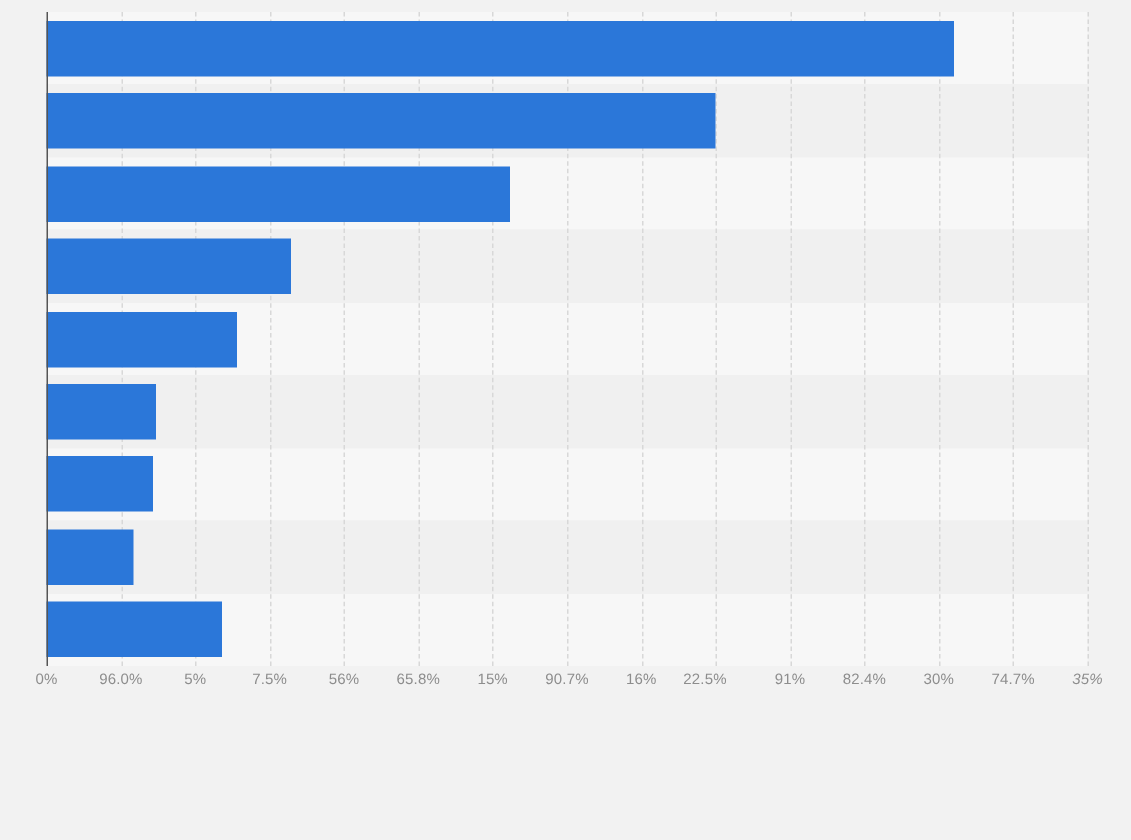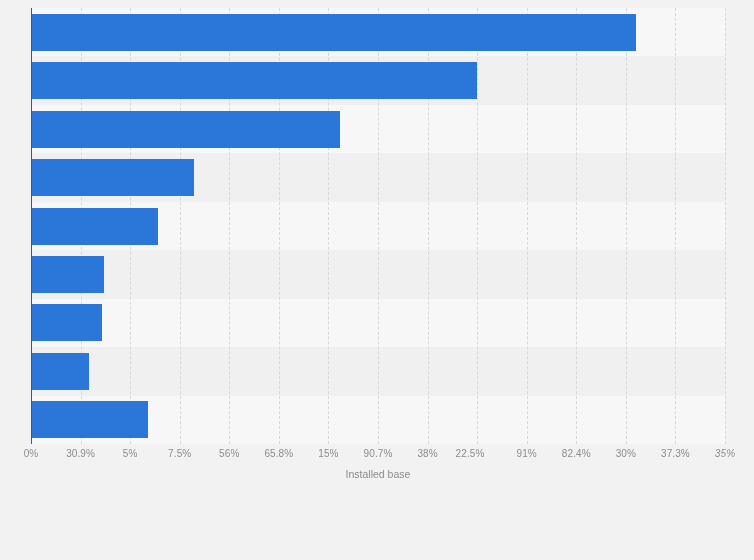--- a/index.html
+++ b/index.html
@@ -149,35 +149,32 @@
         <div class="bar" title="3.6%" style="background: rgb(43, 119, 217); width: 71.3829px; height: 37px; top: 296.389px;"></div>
         <div class="bar" title="2.9%" style="background: rgb(43, 119, 217); width: 57.5029px; height: 37px; top: 344.833px;"></div>
         <div class="bar" title="5.9%" style="background: rgb(43, 119, 217); width: 116.989px; height: 37px; top: 393.278px;"></div>
       </div>
   </div>
 
   <div id="y-axis-line"></div>
 
   <div id="x-tick-labels">
       <span class="tick-label" style="left: 31px; color: rgb(141, 141, 141);">0%</span>
-      <span class="tick-label" style="left: 80.5714px; color: rgb(141, 141, 141);">30.9%</span>
+      <span class="tick-label" style="left: 80.5714px; color: rgb(141, 141, 141);">96.0%</span>
       <span class="tick-label" style="left: 130.143px; color: rgb(141, 141, 141);">5%</span>
       <span class="tick-label" style="left: 179.714px; color: rgb(141, 141, 141);">7.5%</span>
       <span class="tick-label" style="left: 229.286px; color: rgb(141, 141, 141);">56%</span>
       <span class="tick-label" style="left: 278.857px; color: rgb(141, 141, 141);">65.8%</span>
       <span class="tick-label" style="left: 328.429px; color: rgb(141, 141, 141);">15%</span>
       <span class="tick-label" style="left: 378px; color: rgb(141, 141, 141);">90.7%</span>
-      <span class="tick-label" style="left: 427.571px; color: rgb(141, 141, 141);">38%</span>
+      <span class="tick-label" style="left: 427.571px; color: rgb(141, 141, 141);">16%</span>
       <span class="tick-label" style="left: 470px; color: rgb(141, 141, 141);">22.5%</span>
       <span class="tick-label" style="left: 526.714px; color: rgb(141, 141, 141);">91%</span>
       <span class="tick-label" style="left: 576.286px; color: rgb(141, 141, 141);">82.4%</span>
       <span class="tick-label" style="left: 625.857px; color: rgb(141, 141, 141);">30%</span>
-      <span class="tick-label" style="left: 675.429px; color: rgb(141, 141, 141);">37.3%</span>
+      <span class="tick-label" style="left: 675.429px; color: rgb(141, 141, 141);">74.7%</span>
       <span class="tick-label" style="left: 725px; color: rgb(141, 141, 141); font-style: italic;">35%</span>
     </div>
 
-  <div id="x-axis-title" style="left: 31px; width: 694px; color: rgb(141, 141, 141);">
-    <span id="x-axis-title-inner">Installed base</span>
-  </div>
 
   <div id="footer-area"></div>
 
 </div>
 
 </body></html>

